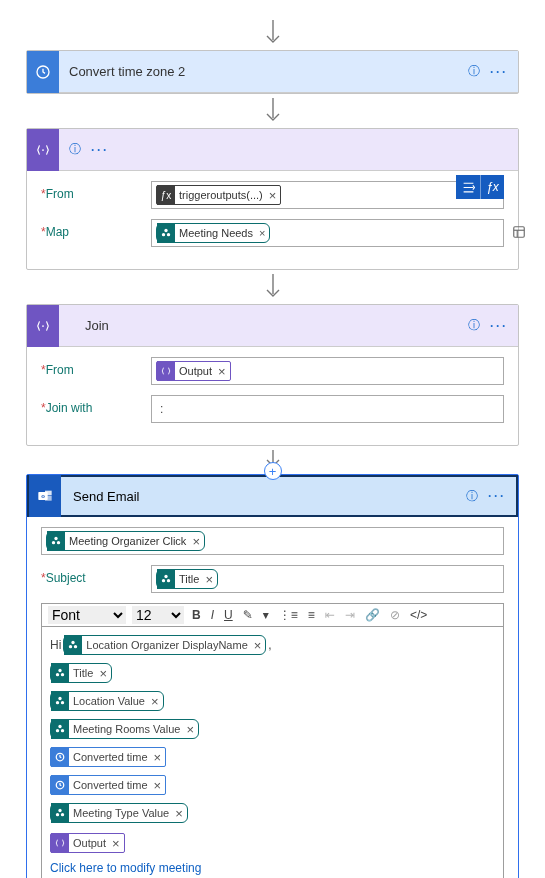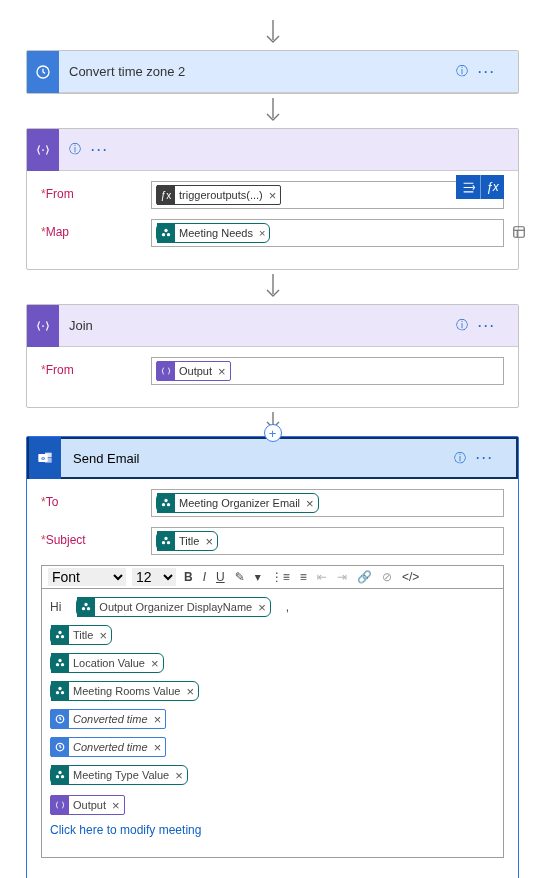--- a/index.html
+++ b/index.html
@@ -37,27 +37,27 @@
   .card {
     border: 1px solid #c4c4c4;
     border-radius: 2px;
     background: #fff;
     margin: 0 8px 4px 8px;
   }
   .card.outlook { border: 1px solid #2f6fed; }
   .card-header {
     display: flex;
     align-items: center;
-    padding: 0 22px 0 0;
+    padding: 0 10px 0 0;
     height: 42px;
     border-bottom: 1px solid #ccc;
   }
   .hdr-time   { background: #dbeafe; }
   .hdr-select { background: #ece6fb; }
-  .hdr-join   { background: #ece6fb; }
+  .hdr-join   { background: #ece6fb; gap: 16px; }
   .hdr-outlook{ background: #cfe4fa; border: 2px solid #10325e; }
   .hdr-icon {
     width: 32px; height: 42px;
     display: flex; align-items: center; justify-content: center;
     margin-right: 10px;
     color: #fff;
     flex-shrink: 0;
   }
   .ic-time   { background: #3b7dd9; }
   .ic-select { background: #6f55c2; }
@@ -70,21 +70,21 @@
   }
   .hdr-actions { display: flex; gap: 10px; align-items: center; }
   .hdr-help { color: #1f6fd0; cursor: pointer; }
   .hdr-dots { color: #1f6fd0; letter-spacing: 2px; cursor: pointer; font-weight: bold; }
 
   .card-body { padding: 10px 14px 14px 14px; }
   .row { display: flex; align-items: flex-start; margin-bottom: 10px; }
   .row:last-child { margin-bottom: 8px; }
   .row-label-wrap { width: 110px; flex-shrink: 0; padding-top: 6px; }
   .req { color: #d04949; }
-  .row-label { color: #be185d; }
+  .row-label { color: #0f766e; }
   .row-field { flex: 1; position: relative; }
   .field-box {
     border: 1px solid #aaa;
     min-height: 28px;
     padding: 3px 26px 3px 4px;
     display: flex;
     align-items: center;
     flex-wrap: wrap;
     gap: 3px;
     background: #fff;
@@ -112,21 +112,21 @@
     display: inline-flex;
     width: 18px; height: 20px;
     align-items: center; justify-content: center;
     margin-right: 4px;
     color: #fff;
     font-size: 10px;
   }
   .token.fx   { border-color: #3d3d3d; }   .token.fx .tk-ic   { background: #3d3d3d; }
   .token.sp   { border-color: #0b6e6e; border-radius: 6px; }   .token.sp .tk-ic   { background: #0b6e6e; }
   .token.op   { border-color: #6f55c2; }   .token.op .tk-ic   { background: #6f55c2; }
-  .token.tm   { border-color: #3b7dd9; font-style: italic; }   .token.tm .tk-ic   { background: #3b7dd9; }
+  .token.tm   { border-color: #3b7dd9; }   .token.tm .tk-ic   { background: #3b7dd9; }
   .token .tk-label { white-space: nowrap; }
   .token .tk-x { margin-left: 6px; font-size: 13px; color: #555; cursor: pointer; }
 
   .sidebuttons {
     position: absolute; right: 0; top: -6px;
     display: flex; z-index: 2;
   }
   .sidebtn {
     width: 24px; height: 24px;
     background: #155cc0;
@@ -152,21 +152,21 @@
   }
   .tb-btn { cursor: pointer; color: #444; padding: 0 2px; }
 
   .rte-body {
     border: 1px solid #9d9d9d;
     min-height: 250px;
     padding: 8px;
     font-size: 12px;
     color: #444;
   }
-  .rte-body .line { display: flex; flex-wrap: wrap; align-items: center; gap: 15px; margin-bottom: 8px; }
+  .rte-body .line { display: flex; flex-wrap: wrap; align-items: center; gap: 2px; margin-bottom: 8px; }
   .rte-body p { margin: 6px 0 12px; }
   .rte-body a { color: #1061c3; text-decoration: none; }
 </style>
 </head>
 <body>
 
 <div class="arrow-down">
   <svg width="20" height="28">
       <line x1="10" y1="0" x2="10" y2="20" stroke="#777" stroke-width="1.4"></line>
       <polyline points="4,16 10,22 16,16" fill="none" stroke="#777" stroke-width="1.4"></polyline>
@@ -293,20 +293,26 @@
                   <path d="M6 4l-3 8 3 8"></path>
                   <path d="M18 4l3 8-3 8"></path>
                 </svg>
             </span>
             <span class="tk-label">Output</span>
             <span class="tk-x">×</span>
           </span>
         </div>
       </div>
     </div>
+    <div class="row">
+      <div class="row-label-wrap"><span class="req">*</span><span class="row-label">Join with</span></div>
+      <div class="row-field">
+        <div class="field-box text-only">:</div>
+      </div>
+    </div>
   </div>
 </div>
 
 <div class="arrow-down" style="height:22px;">
   <svg width="20" height="20">
       <line x1="10" y1="0" x2="10" y2="14" stroke="#777" stroke-width="1.4"></line>
       <polyline points="4,10 10,16 16,10" fill="none" stroke="#777" stroke-width="1.4"></polyline>
     </svg>
   <span class="add-circle">+</span>
 </div>
@@ -325,32 +331,31 @@
       <input type="text" value="Send Email" style="">
     </div>
     <div class="hdr-actions">
       <span class="hdr-help">ⓘ</span>
       <span class="hdr-dots">···</span>
     </div>
   </div>
   <div class="card-body">
 
     <div class="row">
-      <div class="row-label-wrap"><span class="req">*</span><span class="row-label">To</span></div>
       <div class="row-field">
         <div class="field-box">
           <span class="token sp">
             <span class="tk-ic">
                 <svg width="10" height="10" viewBox="0 0 24 24" fill="white">
                   <circle cx="12" cy="6" r="4"></circle>
                   <circle cx="6" cy="16" r="4"></circle>
                   <circle cx="18" cy="16" r="4"></circle>
                 </svg>
               </span>
-            <span class="tk-label">Meeting Organizer Email</span>
+            <span class="tk-label">Meeting Organizer Click</span>
             <span class="tk-x">×</span>
           </span>
         </div>
       </div>
     </div>
 
     <div class="row">
       <div class="row-label-wrap"><span class="req">*</span><span class="row-label">Subject</span></div>
       <div class="row-field">
         <div class="field-box">
@@ -366,21 +371,21 @@
             <span class="tk-x">×</span>
           </span>
         </div>
       </div>
     </div>
 
     <div class="row">
       <div class="row-field">
         <div class="rte-toolbar">
           <select style="width:78px;"><option>Font</option></select>
-          <select style="width:44px;"><option>12</option></select>
+          <select style="width:52px;"><option>12</option></select>
           <span class="tb-btn"><b>B</b></span>
           <span class="tb-btn"><i>I</i></span>
           <span class="tb-btn"><u>U</u></span>
           <span class="tb-btn">✎</span>
           <span class="tb-btn">▾</span>
           <span class="tb-btn">⋮≡</span>
           <span class="tb-btn">≡</span>
           <span class="tb-btn" style="opacity:.4;">⇤</span>
           <span class="tb-btn" style="opacity:.4;">⇥</span>
           <span class="tb-btn">🔗</span>
@@ -391,21 +396,21 @@
           <div class="line">
             <span>Hi</span>
             <span class="token sp">
               <span class="tk-ic">
                   <svg width="10" height="10" viewBox="0 0 24 24" fill="white">
                     <circle cx="12" cy="6" r="4"></circle>
                     <circle cx="6" cy="16" r="4"></circle>
                     <circle cx="18" cy="16" r="4"></circle>
                   </svg>
                 </span>
-              <span class="tk-label">Output Organizer DisplayName</span>
+              <span class="tk-label">Location Organizer DisplayName</span>
               <span class="tk-x">×</span>
             </span>
             <span>,</span>
           </div>
 
           <div class="line">
               <span class="token sp">
                 <span class="tk-ic">
                   <svg width="10" height="10" viewBox="0 0 24 24" fill="white">
                     <circle cx="12" cy="6" r="4"></circle>

